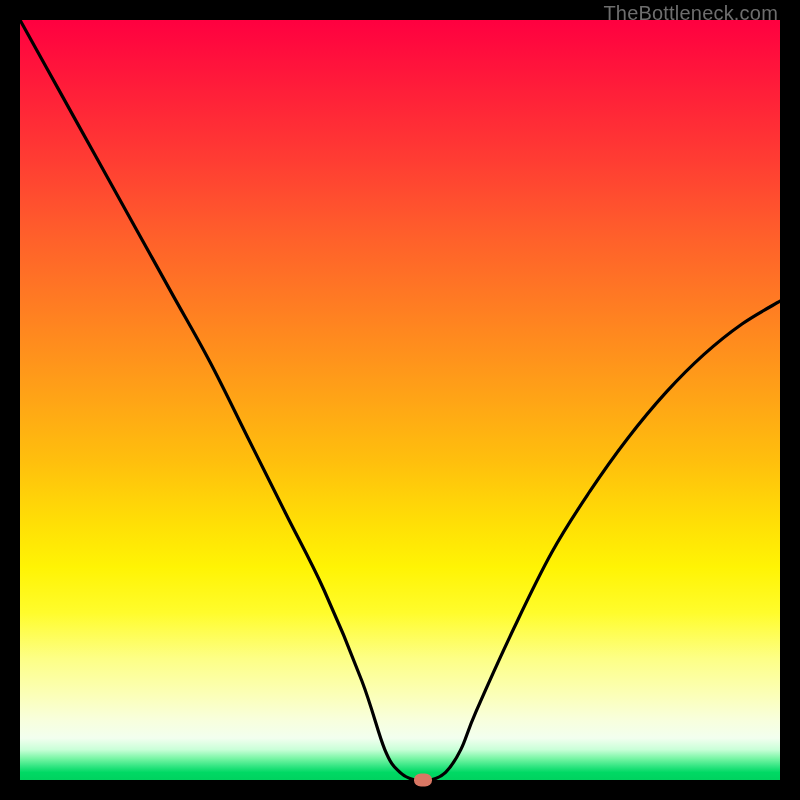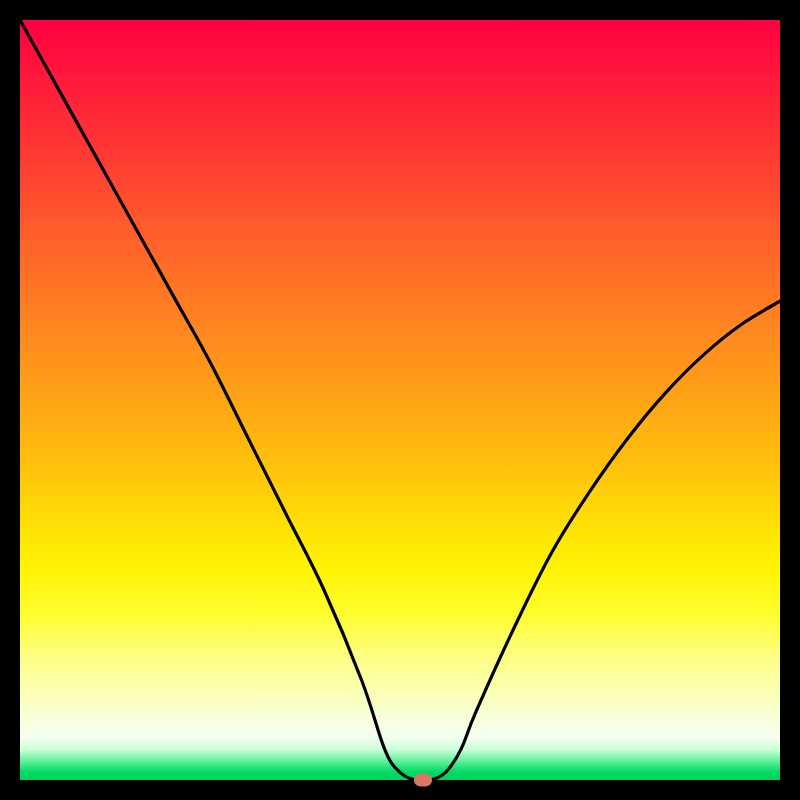--- a/index.html
+++ b/index.html
@@ -79,13 +79,14 @@
 
 <div class="frame">
   <div class="plot-area"></div>
 
   <svg class="curve" viewBox="0 0 760 760" preserveAspectRatio="none">
     <path id="curve-path" d="M 0.00 0.00 C 6.84 12.31, 24.32 43.78, 38.00 68.40 C 51.68 93.02, 62.32 112.18, 76.00 136.80 C 89.68 161.42, 100.32 180.58, 114.00 205.20 C 127.68 229.82, 138.32 248.98, 152.00 273.60 C 165.68 298.22, 176.32 316.01, 190.00 342.00 C 203.68 367.99, 214.32 390.64, 228.00 418.00 C 241.68 445.36, 252.32 466.64, 266.00 494.00 C 279.68 521.36, 290.32 539.90, 304.00 570.00 C 317.68 600.10, 331.06 632.47, 342.00 661.20 C 352.94 689.93, 357.96 713.18, 364.80 729.60 C 371.64 746.02, 374.53 746.93, 380.00 752.40 C 385.47 757.87, 389.73 758.63, 395.20 760.00 C 400.67 761.37, 404.93 761.37, 410.40 760.00 C 415.87 758.63, 420.13 757.87, 425.60 752.40 C 431.07 746.93, 435.33 740.54, 440.80 729.60 C 446.27 718.66, 446.42 713.49, 456.00 691.60 C 465.58 669.71, 480.32 636.73, 494.00 608.00 C 507.68 579.27, 518.32 556.62, 532.00 532.00 C 545.68 507.38, 556.32 491.72, 570.00 471.20 C 583.68 450.68, 594.32 435.78, 608.00 418.00 C 621.68 400.22, 632.32 387.45, 646.00 372.40 C 659.68 357.35, 670.32 346.71, 684.00 334.40 C 697.68 322.09, 708.32 313.58, 722.00 304.00 C 735.68 294.42, 753.16 285.30, 760.00 281.20" fill="none" stroke="#000" stroke-width="3.2" stroke-linecap="round" stroke-linejoin="round"></path>
   </svg>
 
   <div id="marker" class="marker" style="left: 422.8px; top: 780px;"></div>
 
+  <div class="attribution">TheBottleneck.com</div>
 </div>
 
 </body></html>

